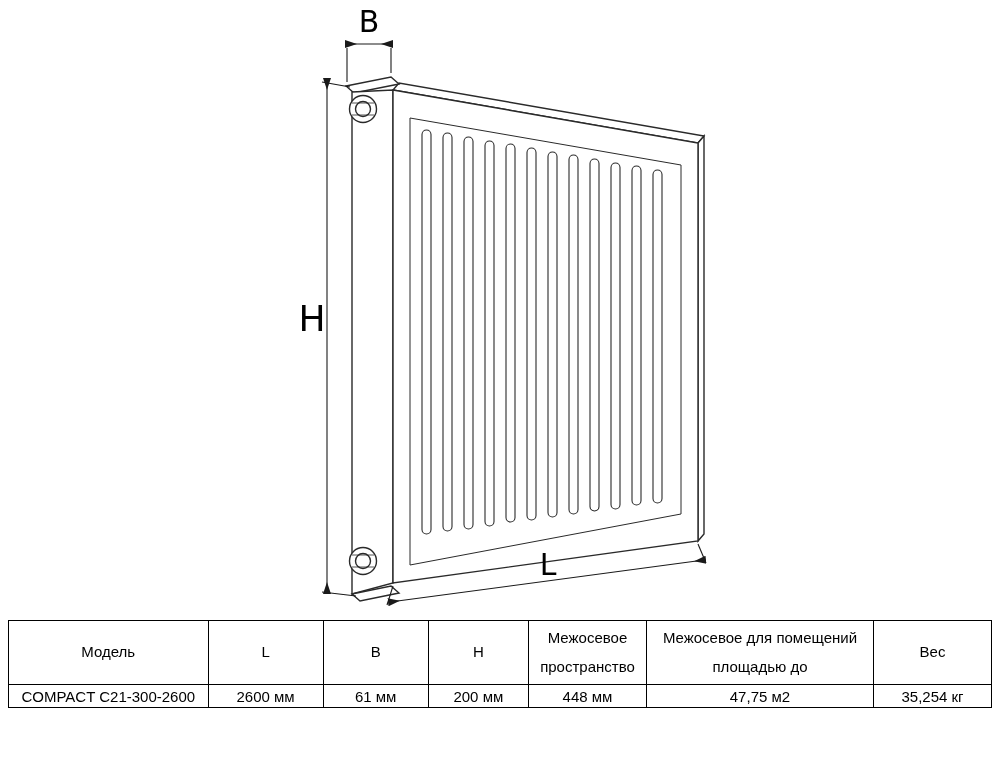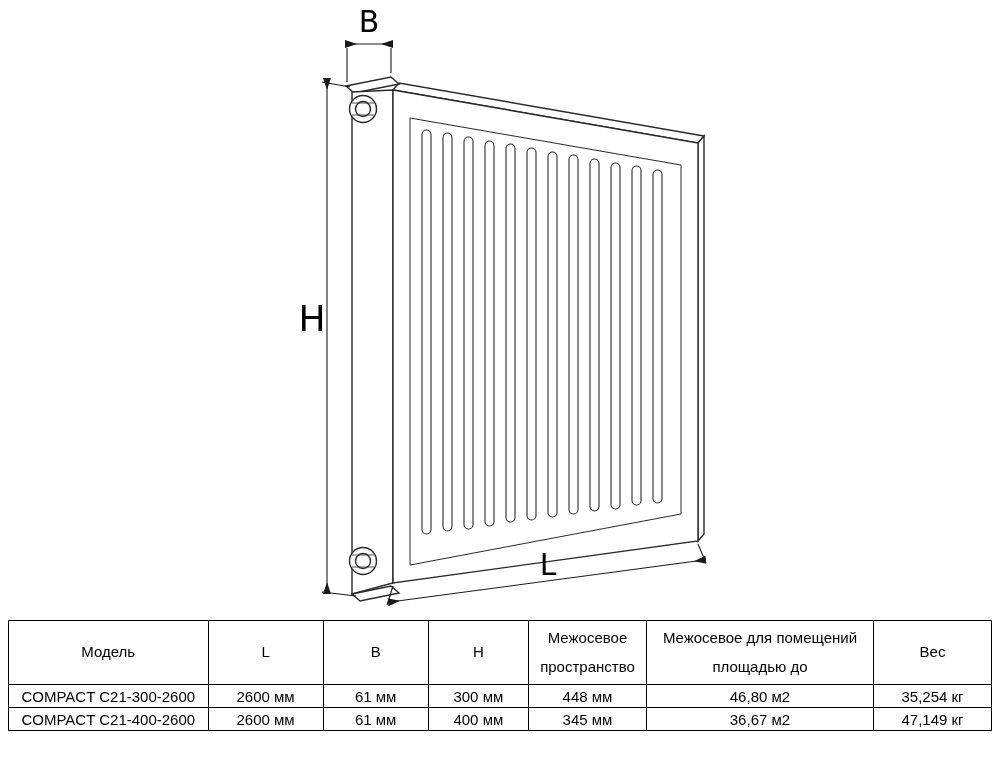--- a/index.html
+++ b/index.html
@@ -157,31 +157,22 @@
           <th>Межосевое пространство</th>
           <th>Межосевое для помещений площадью до</th>
           <th>Вес</th>
         </tr>
       </thead>
       <tbody>
         <tr>
           <td>COMPACT C21-300-2600</td>
           <td>2600 мм</td>
           <td>61 мм</td>
-          <td>300 мм</td>
+          <td>200 мм</td>
           <td>448 мм</td>
-          <td>46,80 м2</td>
+          <td>47,75 м2</td>
           <td>35,254 кг</td>
-        </tr>
-        <tr>
-          <td>COMPACT C21-400-2600</td>
-          <td>2600 мм</td>
-          <td>61 мм</td>
-          <td>400 мм</td>
-          <td>345 мм</td>
-          <td>36,67 м2</td>
-          <td>47,149 кг</td>
         </tr>
       </tbody>
     </table>
   </div>
 
 </div>
 
 </body></html>

